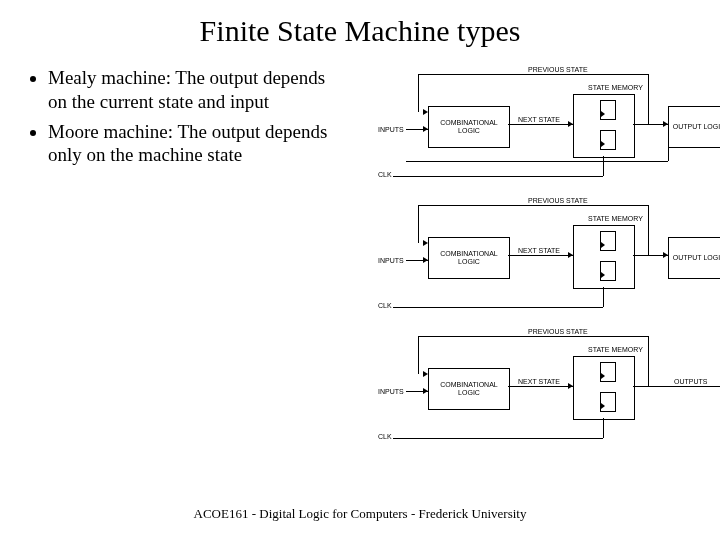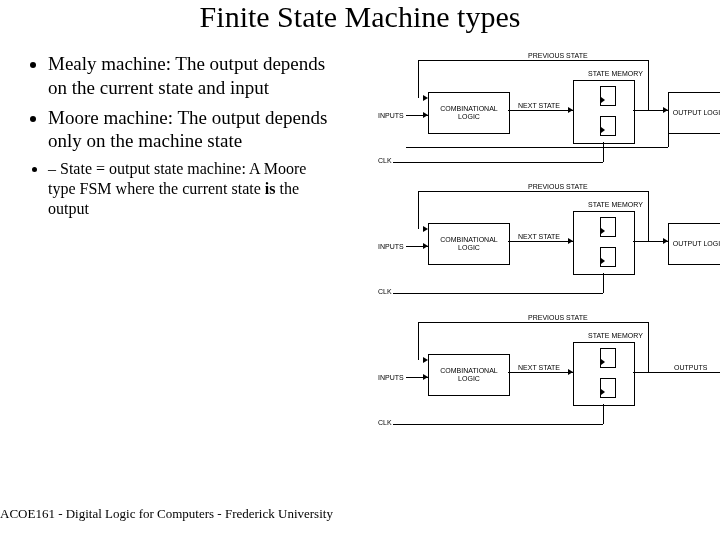--- a/index.html
+++ b/index.html
@@ -8,20 +8,21 @@
     height: 540px;
     background: #fff;
     font-family: "Times New Roman", Times, serif;
     color: #000;
     position: relative;
     overflow: hidden;
   }
   .title {
     text-align: center;
     font-size: 30px;
+    margin-top: 14px;
   }
   .content {
     display: flex;
     flex-direction: row;
     margin-top: 18px;
     gap: 48px;
   }
   .bullets {
     width: 300px;
     padding-left: 30px;
@@ -96,40 +97,36 @@
     left: 0; bottom: 2px;
     width: 0; height: 0;
     border-top: 3px solid transparent;
     border-bottom: 3px solid transparent;
     border-left: 4px solid #000;
   }
   .footer {
     position: absolute;
     bottom: 18px;
     width: 100%;
+    text-align: center;
     font-size: 13px;
   }
   .bold { font-weight: bold; }
 </style>
 </head>
 <body>
 
 <div class="title">Finite State Machine types</div>
 
 <div class="content">
 
   <div class="bullets">
     <ul>
       <li>Mealy machine: The output depends on the current state and input</li>
       <li>Moore machine: The output depends only on the machine state</li>
-    </ul>
-    <ul class="sub">
-      <li>
-        <span>State = output state machine: A Moore type FSM where the current state </span><span class="bold">is</span><span> the output</span>
-      </li>
     </ul>
   </div>
 
   <div class="diagrams">
 
     <div class="diagram">
       <div class="lbl" style="left:150px; top:0px;">PREVIOUS STATE</div>
       <div class="lbl" style="left:210px; top:18px;">STATE MEMORY</div>
       <div class="lbl" style="left:0px; top:60px;">INPUTS</div>
       <div class="box" style="left:50px; top:40px; width:80px; height:40px;">COMBINATIONAL LOGIC</div>

